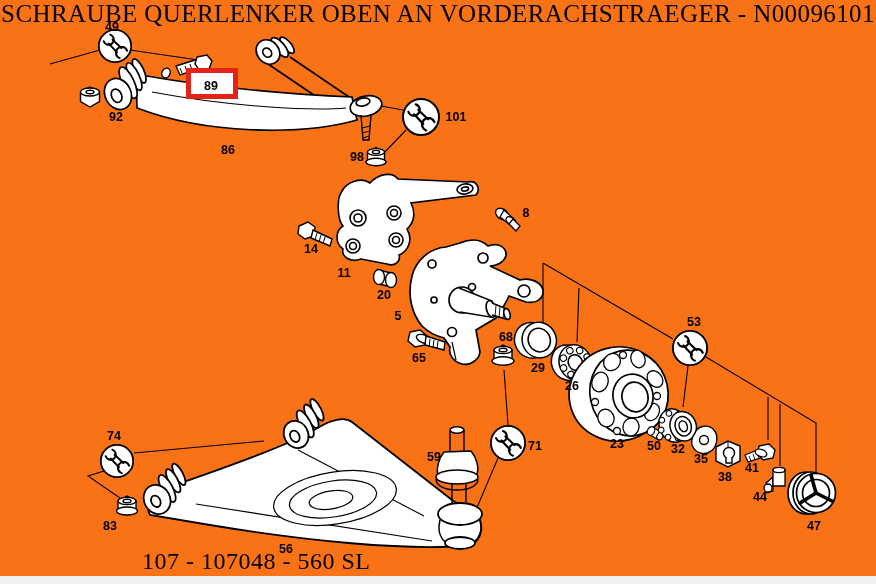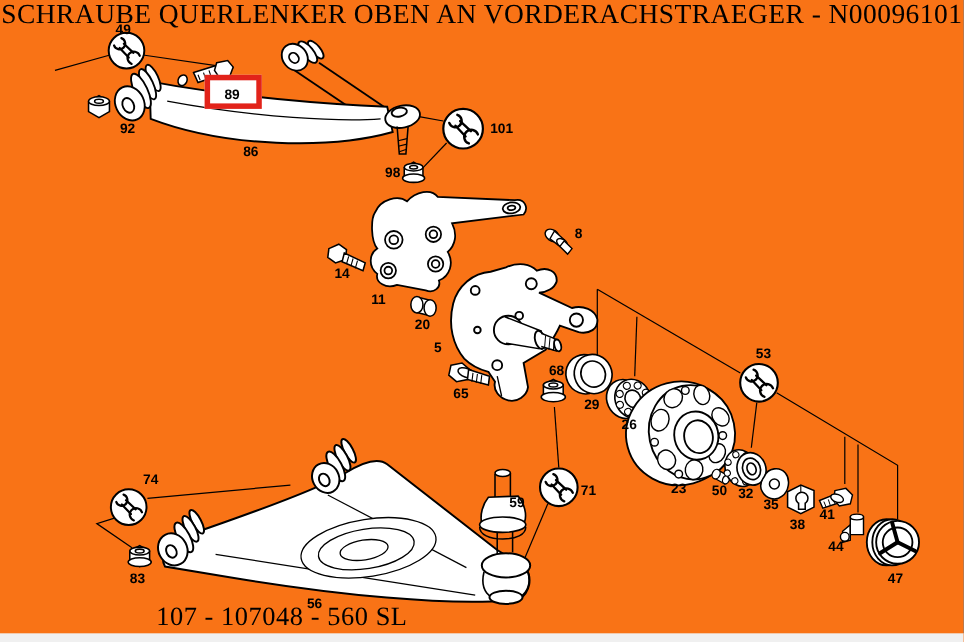--- a/index.html
+++ b/index.html
@@ -336,21 +336,21 @@
       <use href="#wrench" x="489" y="424" width="38" height="38"></use>
       <use href="#wrench" x="99" y="443" width="36" height="36"></use>
     </g>
   </svg>
 
   <div id="hlbox" style="border-color: rgb(226, 35, 26);"></div>
   <div>
       <span class="part-label" style="left: 112px; top: 27px;">49</span>
       <span class="part-label" style="left: 88px; top: 117px; margin-left: 28px;">92</span>
       <span class="part-label" style="left: 211px; top: 86px;">89</span>
-      <span class="part-label" style="left: 228px; top: 138px;">86</span>
+      <span class="part-label" style="left: 228px; top: 150px;">86</span>
       <span class="part-label" style="left: 357px; top: 157px;">98</span>
       <span class="part-label" style="left: 456px; top: 117px; text-align: right;">101</span>
       <span class="part-label" style="left: 311px; top: 249px;">14</span>
       <span class="part-label" style="left: 344px; top: 273px;">11</span>
       <span class="part-label" style="left: 384px; top: 295px;">20</span>
       <span class="part-label" style="left: 398px; top: 316px;">5</span>
       <span class="part-label" style="left: 526px; top: 213px;">8</span>
       <span class="part-label" style="left: 419px; top: 358px;">65</span>
       <span class="part-label" style="left: 506px; top: 337px;">68</span>
       <span class="part-label" style="left: 538px; top: 368px;">29</span>
@@ -358,20 +358,20 @@
       <span class="part-label" style="left: 617px; top: 444px;">23</span>
       <span class="part-label" style="left: 654px; top: 446px;">50</span>
       <span class="part-label" style="left: 678px; top: 449px;">32</span>
       <span class="part-label" style="left: 701px; top: 459px;">35</span>
       <span class="part-label" style="left: 725px; top: 477px;">38</span>
       <span class="part-label" style="left: 752px; top: 468px;">41</span>
       <span class="part-label" style="left: 760px; top: 497px;">44</span>
       <span class="part-label" style="left: 814px; top: 526px;">47</span>
       <span class="part-label" style="left: 694px; top: 322px;">53</span>
       <span class="part-label" style="left: 535px; top: 446px;">71</span>
-      <span class="part-label" style="left: 434px; top: 457px; margin-left: 36px;">59</span>
+      <span class="part-label" style="left: 434px; top: 457px;">59</span>
       <span class="part-label" style="left: 286px; top: 549px;">56</span>
-      <span class="part-label" style="left: 114px; top: 436px; margin-left: 23px;">74</span>
-      <span class="part-label" style="left: 125px; top: 526px;">83</span>
+      <span class="part-label" style="left: 114px; top: 436px;">74</span>
+      <span class="part-label" style="left: 110px; top: 526px;">83</span>
     </div>
 
   <div id="footer">107 - 107048 - 560 SL</div>
 </div>
 
 </body></html>

